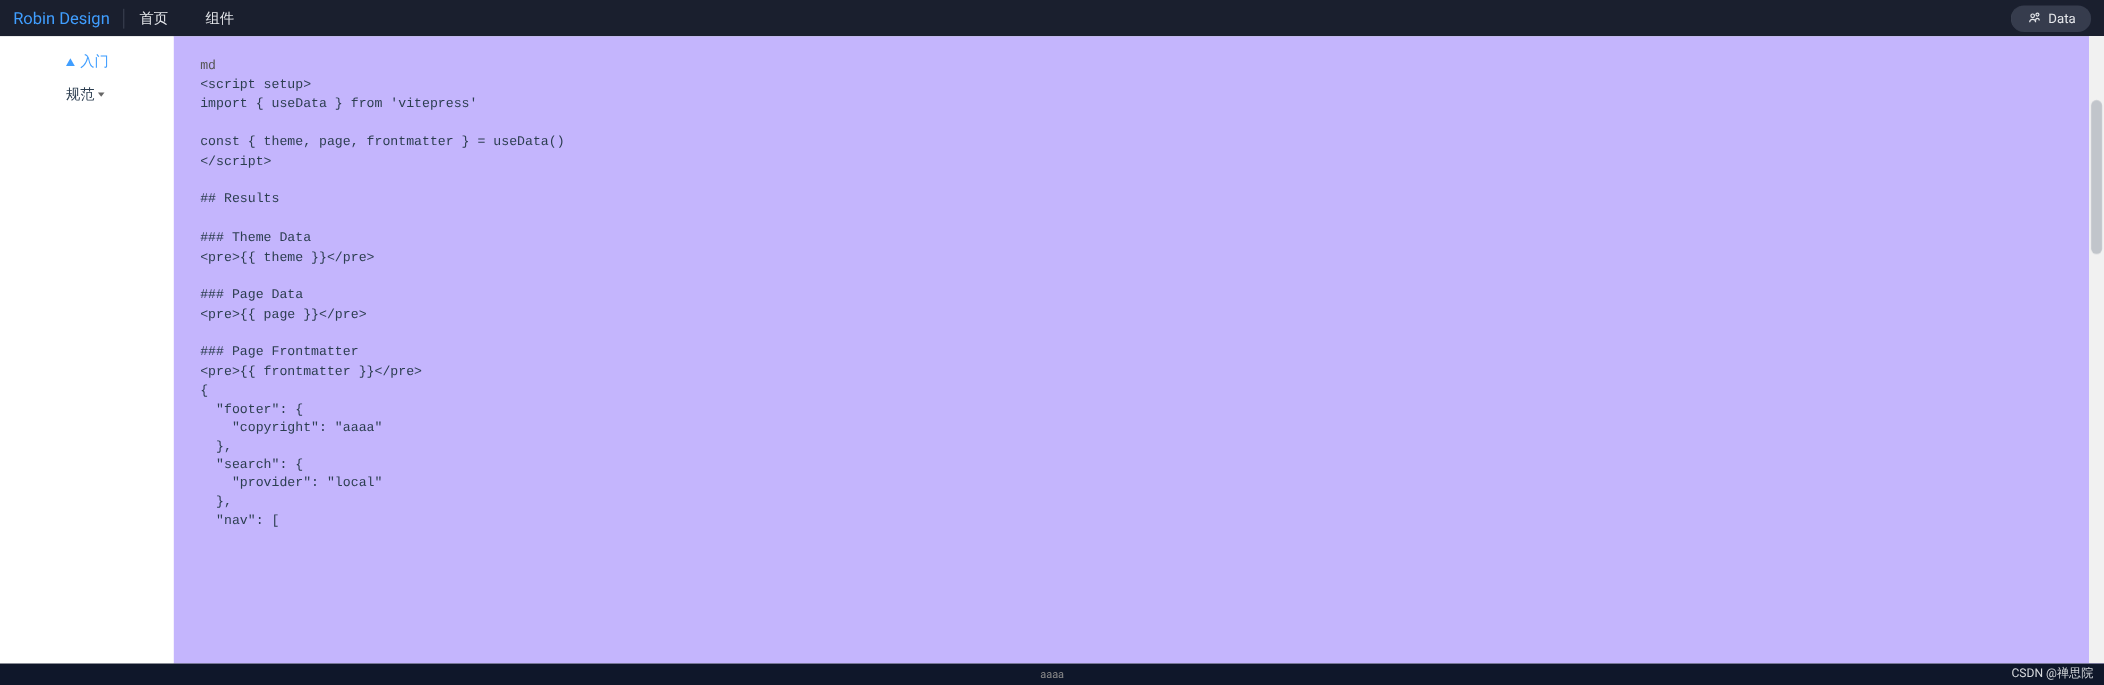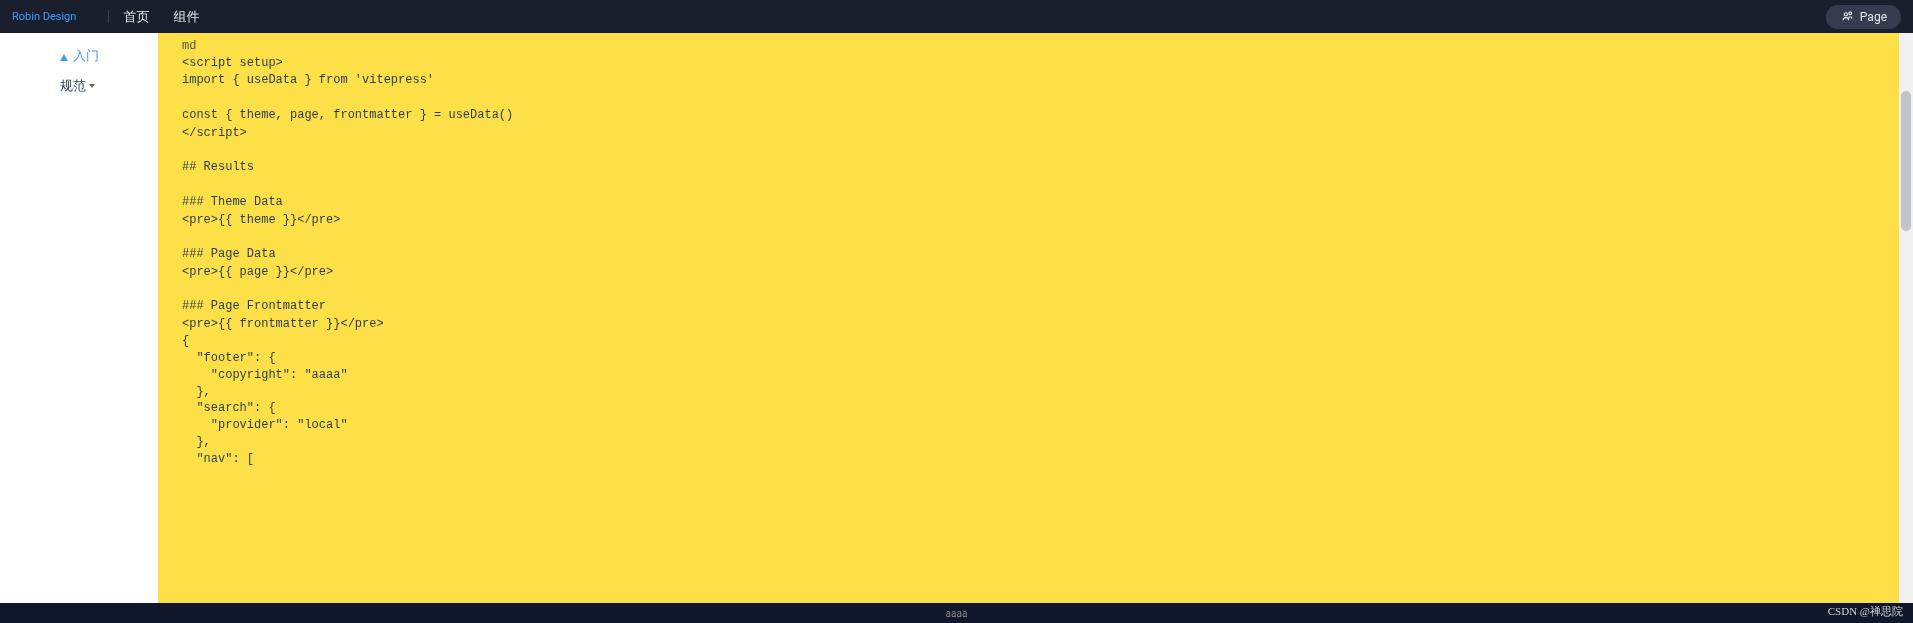--- a/index.html
+++ b/index.html
@@ -1,43 +1,43 @@
 <!DOCTYPE html>
 <html><head>
   <meta charset="utf-8">
   <style>
     * { margin: 0; padding: 0; box-sizing: border-box; }
     body { font-family: -apple-system, BlinkMacSystemFont, "Segoe UI", Roboto, sans-serif; font-size: 13px; color: #2c3e50; background: #fff; }
     
     .header { background: #1a1f2e; height: 33px; display: flex; align-items: center; padding: 0 12px; justify-content: space-between; }
     .header-left { display: flex; align-items: center; gap: 0; }
-    .brand { color: #409eff; font-size: 11px; font-weight: 400; padding-right: 32px; border-right: 1px solid #3a4050; margin-right: 14px; }
-    .nav-links { display: flex; gap: 24px; }
+    .brand { color: #409eff; font-size: 15px; font-weight: 400; padding-right: 12px; border-right: 1px solid #3a4050; margin-right: 14px; }
+    .nav-links { display: flex; gap: 34px; }
     .nav-link { color: #e5e7eb; font-size: 13px; cursor: pointer; }
     .header-right { display: flex; align-items: center; }
     .user-btn { background: #363c4d; color: #e5e7eb; border-radius: 16px; padding: 5px 14px; display: flex; align-items: center; gap: 6px; cursor: pointer; font-size: 12px; border-left: 1px solid #3a4050; margin-left: 12px; }
     .user-icon { width: 13px; height: 13px; display: inline-block; }
     
     .body-wrap { display: flex; height: calc(100vh - 33px - 20px); }
     .sidebar { width: 158px; background: #fff; padding: 8px 0; }
     .sidebar-item { display: flex; align-items: center; padding: 6px 12px; font-size: 13px; cursor: pointer; justify-content: center; }
     .sidebar-item.active { color: #409eff; }
     .sidebar-item .left { display: flex; align-items: center; gap: 4px; }
     .triangle-icon { width: 10px; height: 10px; display: inline-block; }
     .chevron { width: 12px; height: 12px; display: inline-block; }
     
-    .content { flex: 1; background: #fde047; overflow-y: auto; padding: 6px 24px 12px 24px; }
+    .content { flex: 1; background: #c4b5fd; overflow-y: auto; padding: 20px 24px 12px 24px; }
     .code-block { font-family: "Courier New", monospace; font-size: 12px; line-height: 1.45; color: #2c3e50; white-space: pre; }
     .md-label { font-family: "Courier New", monospace; font-size: 12px; color: #555; margin-bottom: 2px; }
     .results-h2 { font-size: 19px; font-weight: 700; color: #1c1c1c; margin-top: 12px; margin-bottom: 4px; }
     .theme-h3 { font-size: 14px; font-weight: 700; color: #1c1c1c; margin-bottom: 4px; }
     .json-block { font-family: "Courier New", monospace; font-size: 12px; line-height: 1.4; color: #2c3e50; white-space: pre; }
     
     .footer { height: 20px; background: #0f172a; display: flex; align-items: center; justify-content: center; font-size: 10px; color: #888; }
-    .watermark { position: fixed; right: 10px; bottom: 4px; font-size: 11px; color: #d5d8dc; pointer-events: none; font-family: Liberation Serif, serif; }
+    .watermark { position: fixed; right: 10px; bottom: 4px; font-size: 11px; color: #d5d8dc; pointer-events: none; }
     .scrollbar-track { position: fixed; right: 0; top: 33px; width: 14px; bottom: 20px; background: #f1f1f1; }
     .scrollbar-thumb { position: absolute; left: 2px; right: 2px; top: 58px; height: 140px; background: #c1c5cb; border-radius: 5px; }
   </style>
 </head>
 <body>
 
 <div class="header">
   <div class="header-left">
     <div class="brand">Robin Design</div>
     <div class="nav-links">
@@ -48,21 +48,21 @@
   <div class="header-right">
     <div class="user-btn">
       <span class="user-icon">
         <svg viewBox="0 0 24 24" width="13" height="13" fill="none" stroke="#e5e7eb" stroke-width="2">
           <circle cx="9" cy="8" r="3"></circle>
             <path d="M4 19c0-3 2-5 5-5s5 2 5 5"></path>
           <circle cx="17" cy="6" r="2.5"></circle>
             <path d="M14 16c0-2 1.5-3.5 3-3.5s3 1.5 3 3.5"></path>
         </svg>
       </span>
-      <span>Page</span>
+      <span>Data</span>
     </div>
   </div>
 </div>
 
 <div class="body-wrap">
   <div class="sidebar">
     <div class="sidebar-item active">
       <span class="left">
         <span class="triangle-icon">
           <svg viewBox="0 0 10 10" width="10" height="10">

